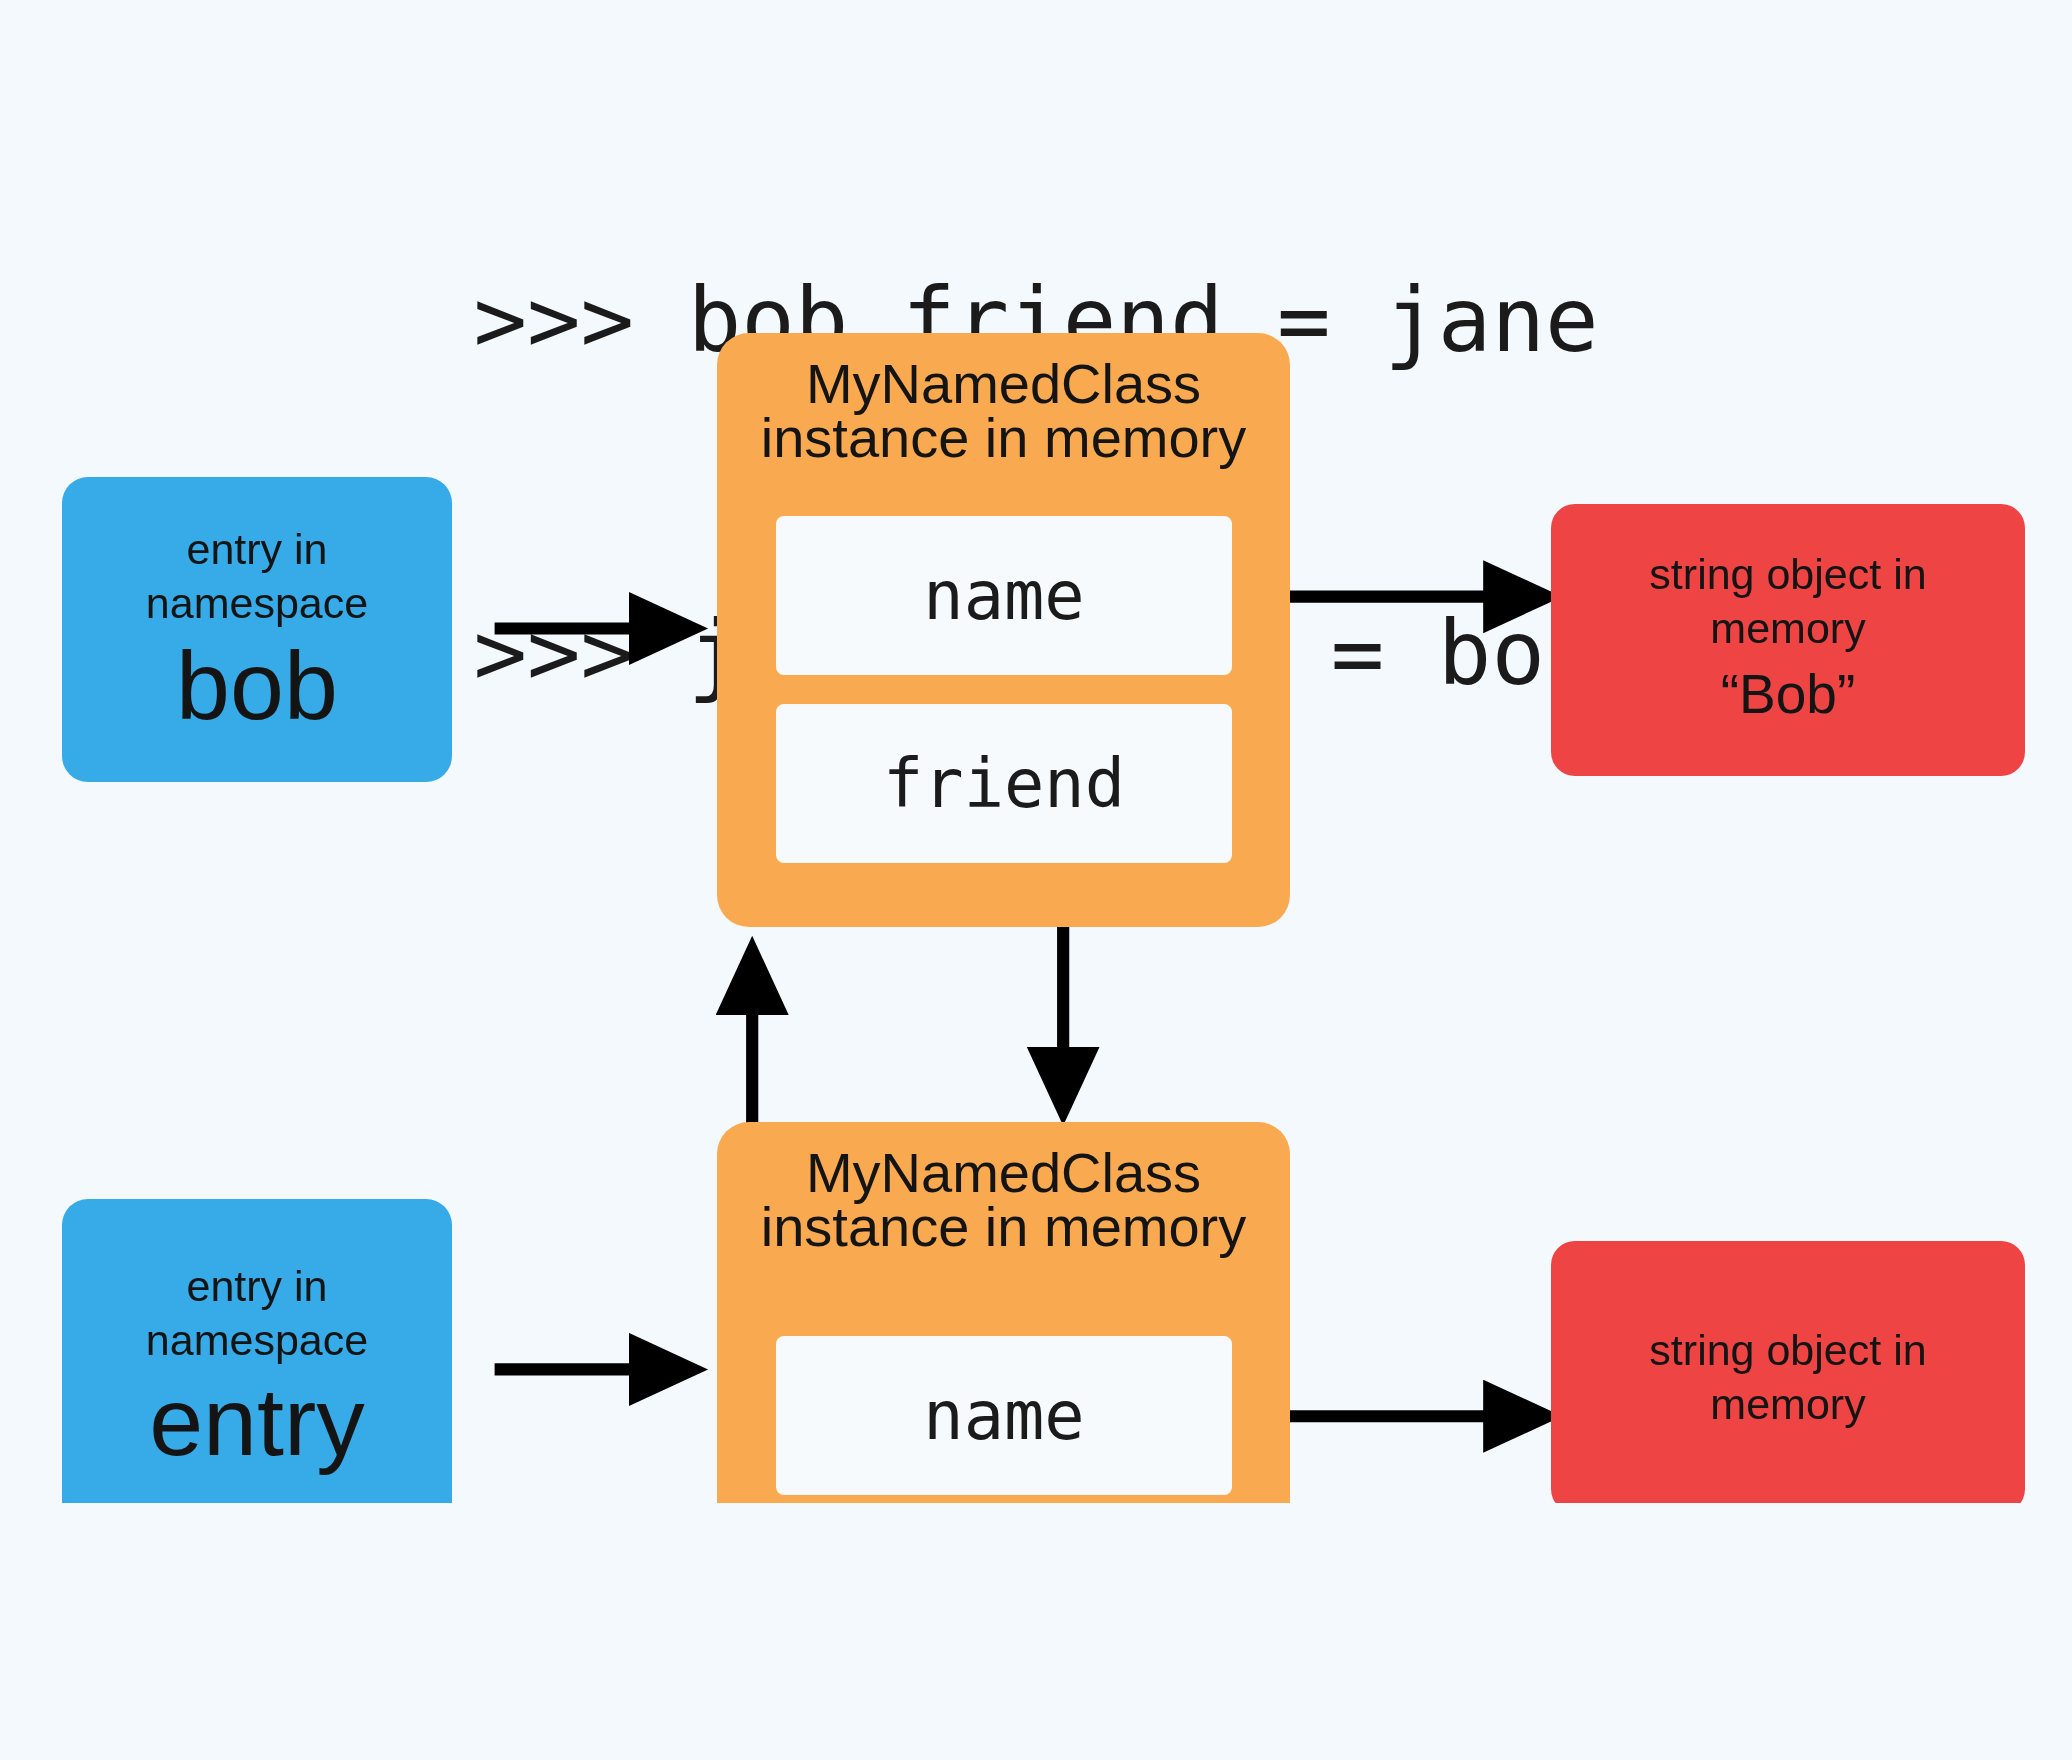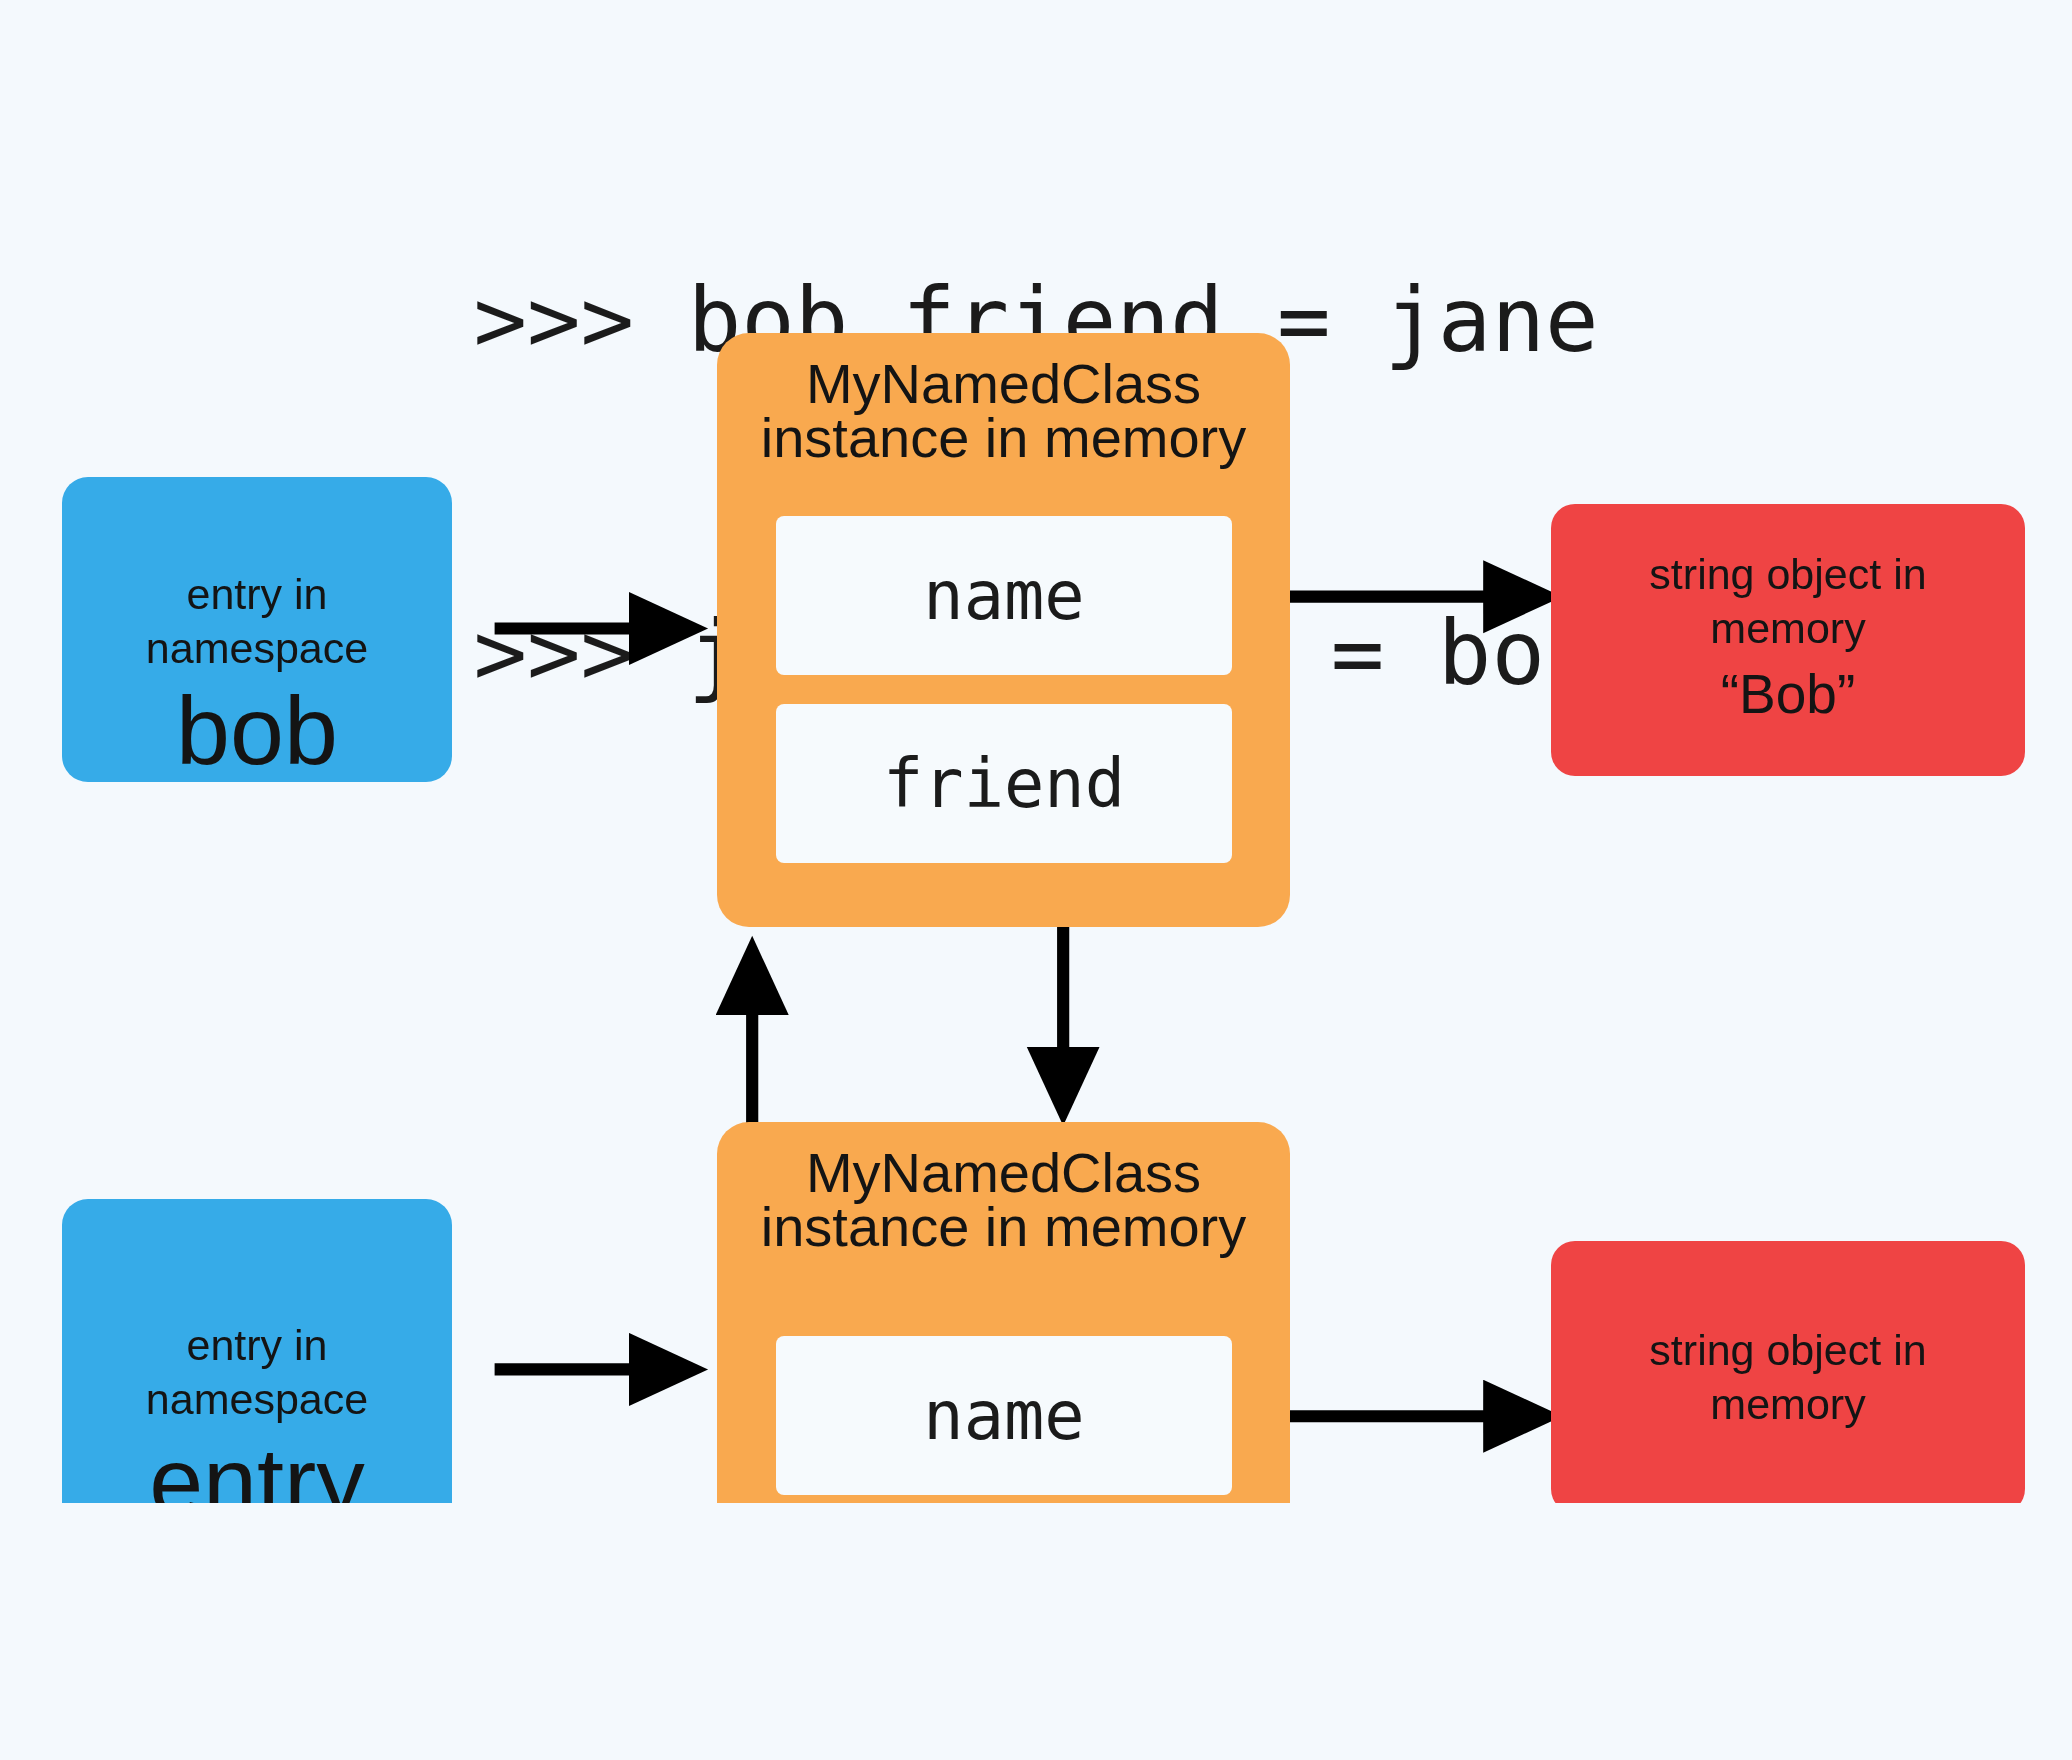--- a/index.html
+++ b/index.html
@@ -40,21 +40,20 @@
     color: #141414;
     display: flex;
     flex-direction: column;
     align-items: center;
     justify-content: center;
     text-align: center;
   }
   .blue-box {
     background: #36abe8;
     border-radius: 26px;
-    justify-content: flex-end;
   }
   .orange-box {
     background: #ef4444;
   }
   .instance-box {
     background: #f9a94f;
     border-radius: 32px;
     align-items: center;
     justify-content: flex-start;
   }

